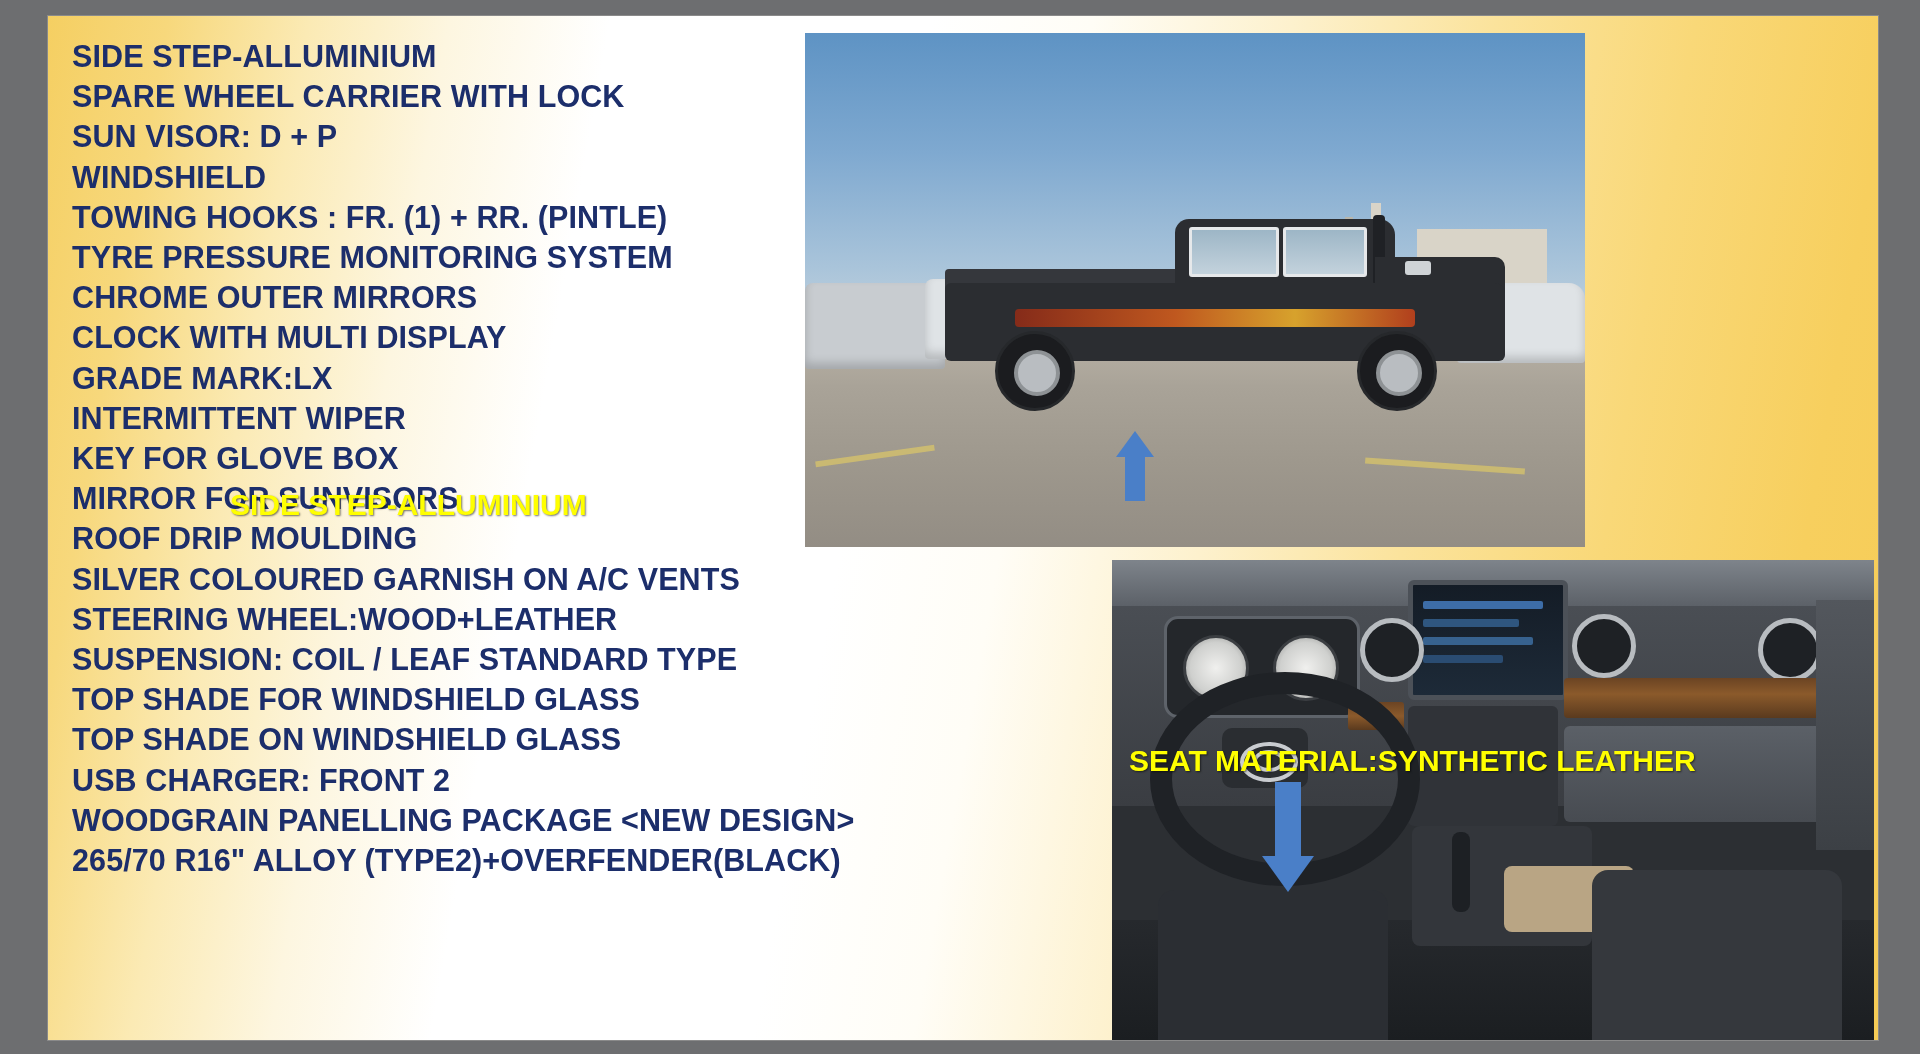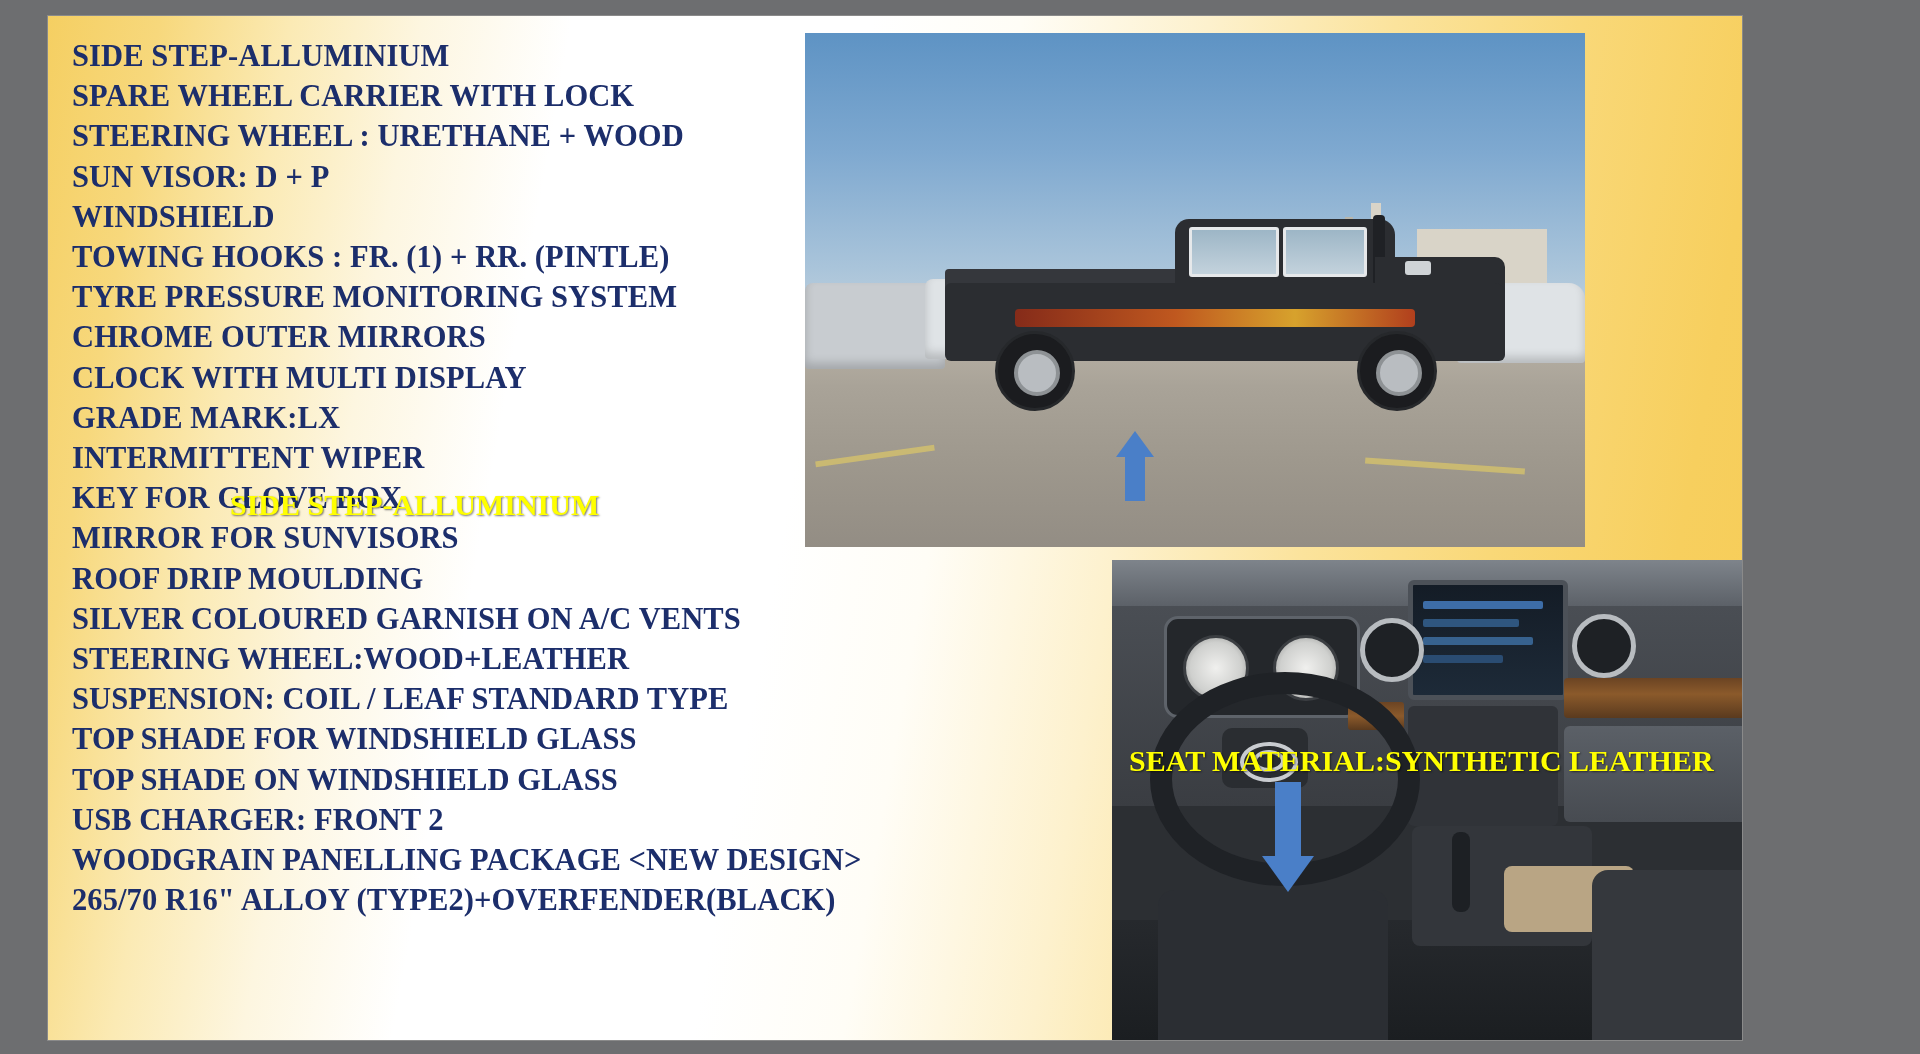--- a/index.html
+++ b/index.html
@@ -11,38 +11,37 @@
     width: 1920px;
     height: 1054px;
     overflow: hidden;
     font-family: "Liberation Sans", sans-serif;
   }
 
   .slide {
     position: absolute;
     left: 48px;
     top: 16px;
-    width: 1694px;
+    width: 1830px;
     height: 1024px;
     background: linear-gradient(100deg,
         #f5cf62 0%,
         #f7d87c 6%,
         #fbeab4 13%,
         #fdf6e0 20%,
         #ffffff 28%,
         #ffffff 44%,
         #fffdf6 52%,
         #fdf1cd 62%,
         #fbe39c 72%,
         #f9d878 82%,
         #f7cf5e 92%,
         #f6cc56 100%);
     box-shadow: 0 0 0 1px #8a8a8a;
     overflow: hidden;
-    font-family: Liberation Serif, serif;
   }
 
   .spec-list {
     position: absolute;
     left: 24px;
     top: 20px;
     width: 840px;
     color: #1c2e6b;
     font-weight: bold;
     font-size: 30.5px;
@@ -415,21 +414,20 @@
   }
 </style>
 </head>
 <body>
 
 <div class="slide">
 
   <div class="spec-list">
     <div>SIDE STEP-ALLUMINIUM</div>
     <div>SPARE WHEEL CARRIER WITH LOCK</div>
-    <div>STEERING WHEEL : URETHANE + WOOD</div>
     <div>SUN VISOR: D + P</div>
     <div>WINDSHIELD</div>
     <div>TOWING HOOKS : FR. (1) + RR. (PINTLE)</div>
     <div>TYRE PRESSURE MONITORING SYSTEM</div>
     <div>CHROME OUTER MIRRORS</div>
     <div>CLOCK WITH MULTI DISPLAY</div>
     <div>GRADE MARK:LX</div>
     <div>INTERMITTENT WIPER</div>
     <div>KEY FOR GLOVE BOX</div>
     <div>MIRROR FOR SUNVISORS</div>

